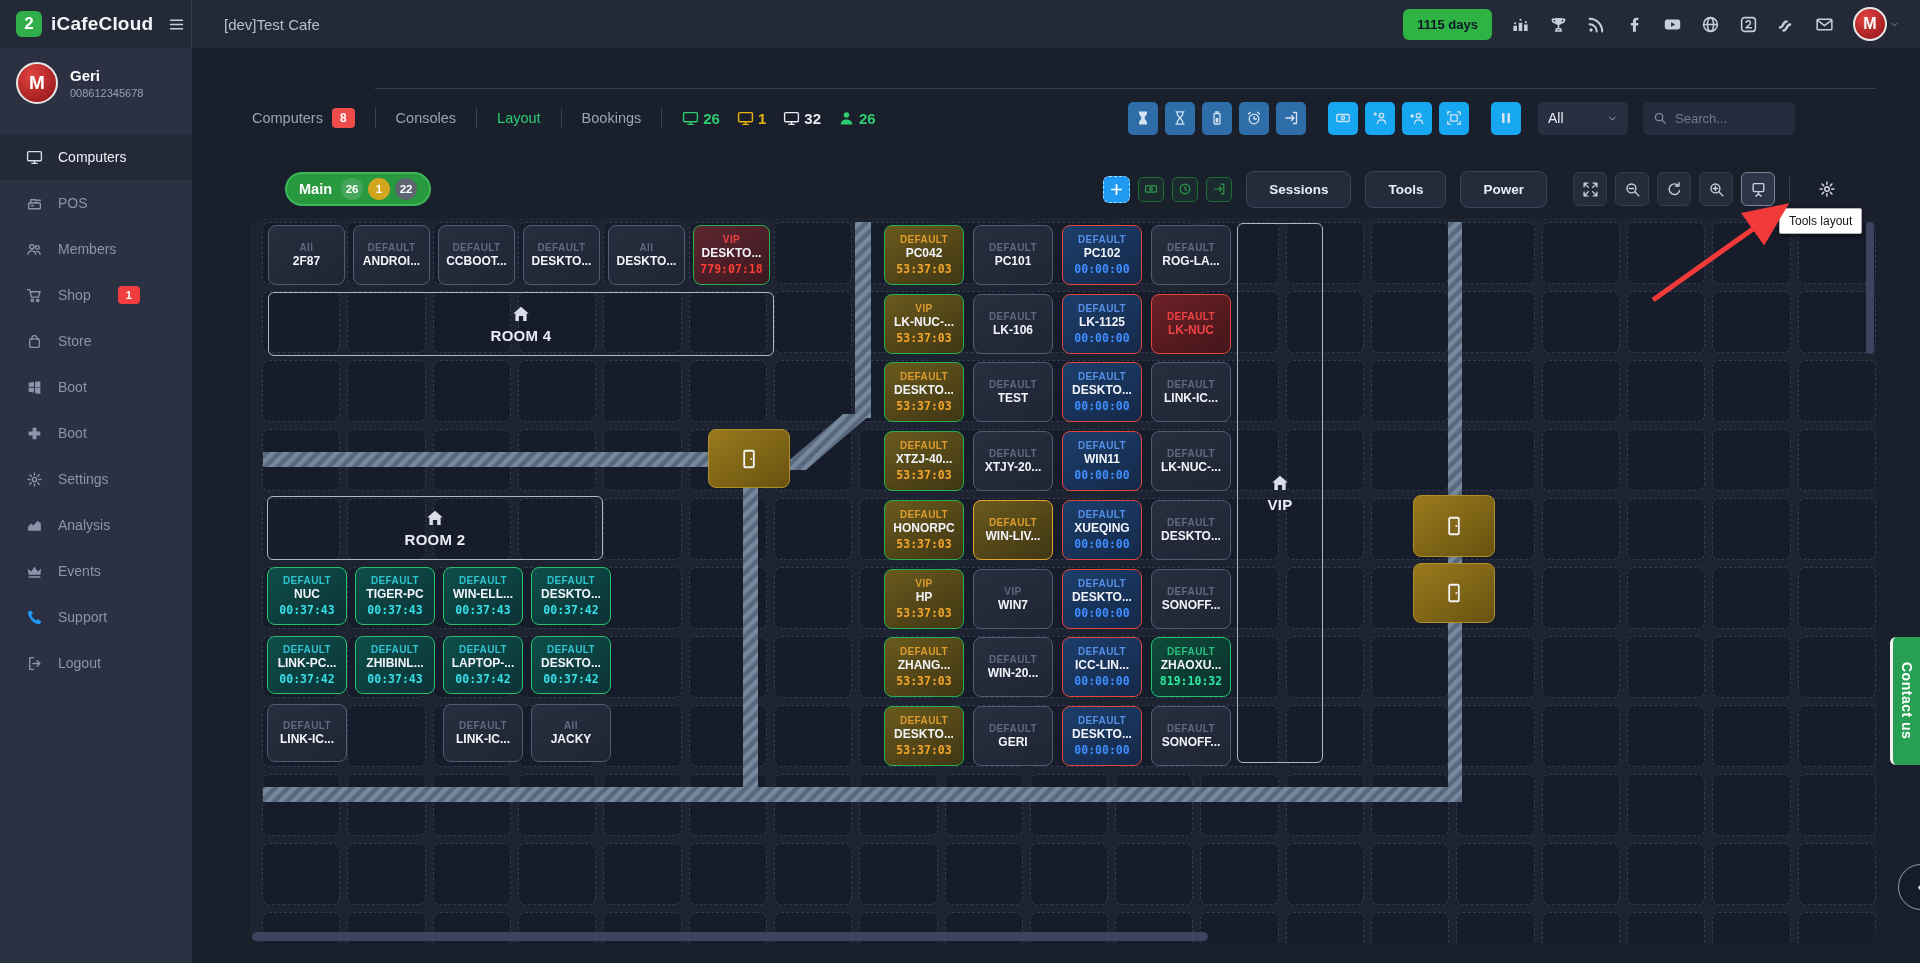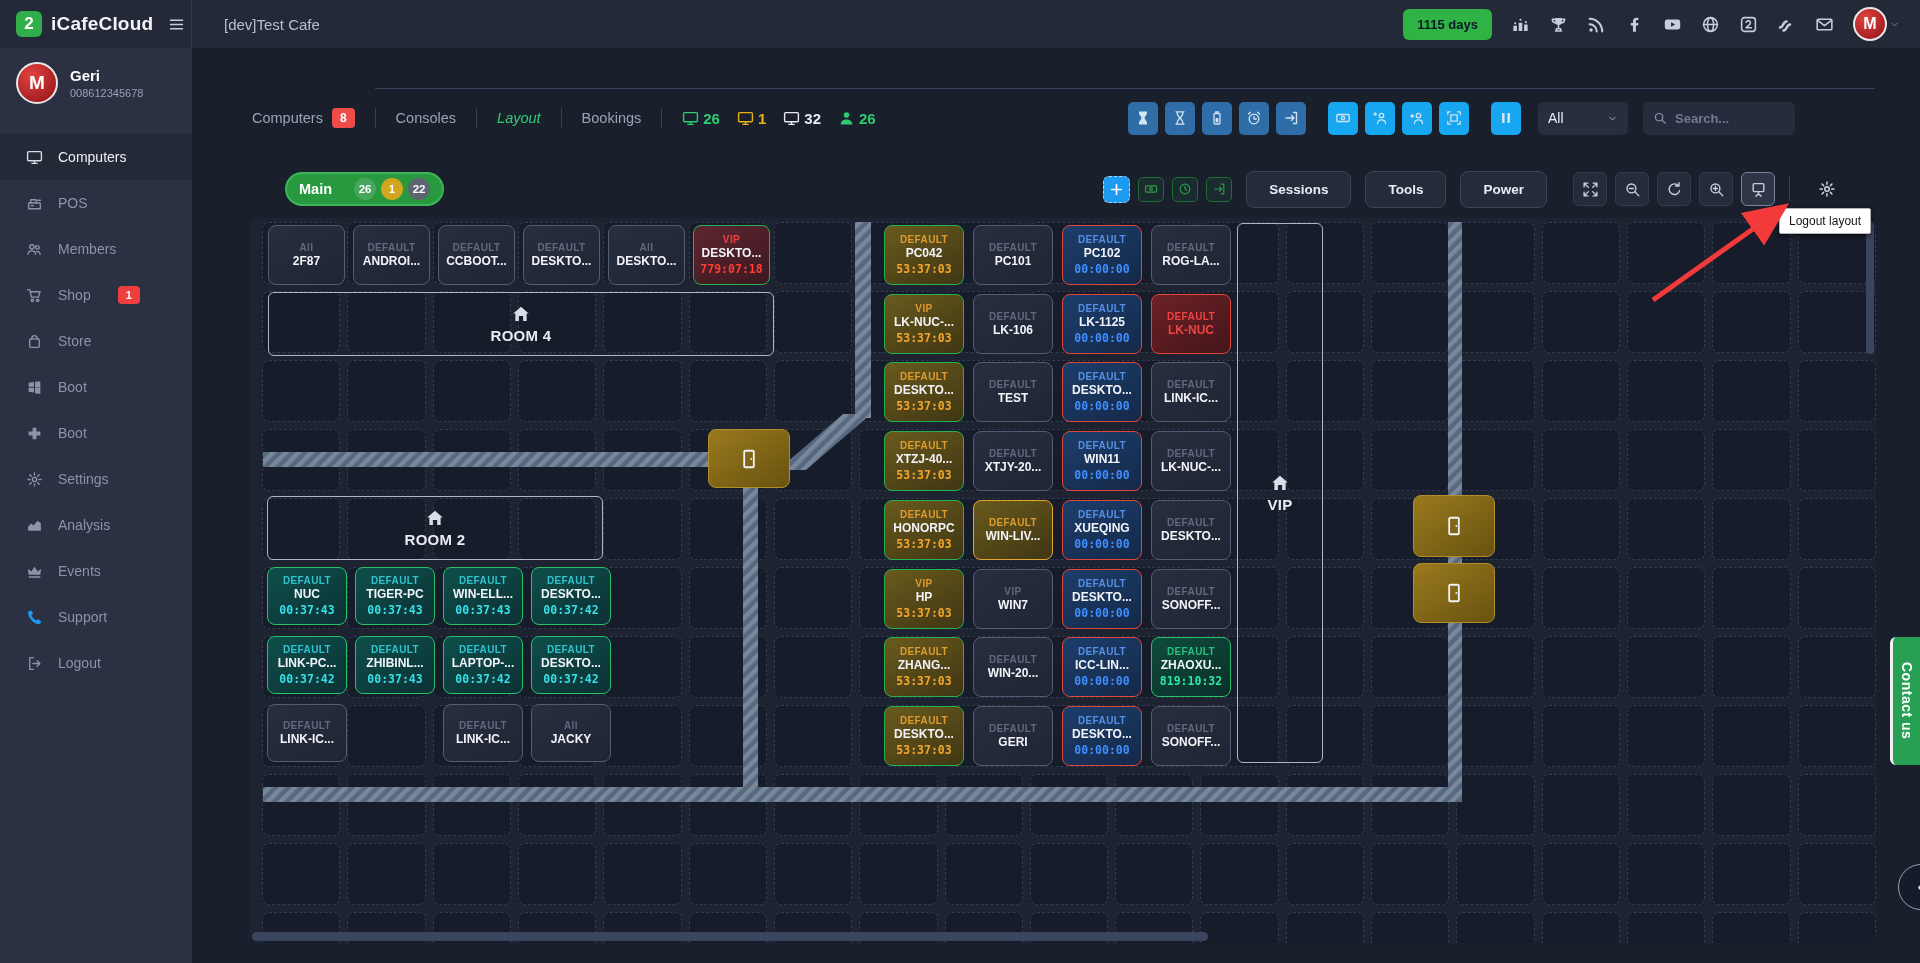--- a/index.html
+++ b/index.html
@@ -46,21 +46,21 @@
            padding:3px 8px; border-radius:4px; margin-left:12px; }
 
   
   .main { position:absolute; top:48px; left:192px; right:0; bottom:0; }
   .main-rule { position:absolute; top:40px; left:183px; right:45px; height:1px; background:#39415a; }
 
   .toolbar { position:absolute; top:52px; left:60px; right:125px; height:36px;
              display:flex; align-items:center; }
   .tb-tab { display:flex; align-items:center; padding:0 20px; font-size:14.5px; color:#9aa3b8; cursor:pointer; }
   .tb-tab:first-child { padding-left:0; }
-  .tb-tab.active { color:#2ecc71;font-style:italic; }
+  .tb-tab.active { color:#2ecc71; }
   .tb-badge { background:#ee4b4b; color:#fff; font-size:12px; font-weight:bold;
               padding:3px 8px; border-radius:4px; margin-left:9px; }
   .tb-sep { width:1px; height:20px; background:#3a4255; }
   .counters { display:flex; align-items:center; gap:17px; margin-left:20px; }
   .counter { display:flex; align-items:center; gap:4px; font-size:15px; font-weight:bold; }
   .counter .ic { font-size:17px; }
   .cnt-monitor-green { color:#2ecc71; }
   .cnt-monitor-yellow { color:#e8b410; }
   .cnt-monitor-white { color:#e8ebf3; }
   .cnt-user-green { color:#2ecc71; }
@@ -71,28 +71,28 @@
   .abtn.bright { background:#17a7f0; }
   .grp-gap { width:8px; }
   .fselect { width:90px; height:33px; background:#272e3f; border-radius:5px; margin-left:10px;
              display:flex; align-items:center; justify-content:space-between; padding:0 10px;
              font-size:14px; color:#e8ebf3; cursor:pointer; }
   .fselect .ic { font-size:11px; color:#aab3c6; }
   .searchbox { width:152px; height:33px; background:#262c3d; border-radius:5px; margin-left:8px;
                display:flex; align-items:center; gap:8px; padding:0 10px; color:#8a93a8; }
   .searchbox .ic { font-size:14px; }
   .searchbox input { background:transparent; border:none; outline:none; color:#dfe4ee;
-                     font-size:13px; width:100%; font-family:"Liberation Sans",sans-serif;font-weight:bold; }
+                     font-size:13px; width:100%; font-family:"Liberation Sans",sans-serif; }
   .searchbox input::placeholder { color:#707a90; }
 
   
   .canvas-header { position:absolute; top:120px; left:93px; right:84px; height:42px;
                    display:flex; align-items:center; }
   .main-pill { height:34px; background:#28993f; border:2px solid #3cb658; border-radius:17px;
-               display:flex; align-items:center; gap:20px; padding:0 12px; cursor:pointer; }
+               display:flex; align-items:center; gap:7px; padding:0 12px; cursor:pointer; }
   .mp-label { font-size:14.5px; font-weight:bold; color:#fff; margin-right:2px; }
   .pill-bdg { min-width:22px; height:22px; border-radius:11px; font-size:11.5px; font-weight:bold;
               color:#fff; display:flex; align-items:center; justify-content:center; padding:0 4px; }
   .pb-green { background:#46a75c; }
   .pb-yellow { background:#d2a61c; }
   .pb-gray { background:#5d6570; }
   .ch-right { margin-left:auto; display:flex; align-items:center; gap:8px; }
   .plus-btn { width:27px; height:27px; border-radius:6px; background:#1e9bf0;
               border:1.5px dashed #a5dcff; color:#fff; font-size:15px;
               display:flex; align-items:center; justify-content:center; cursor:pointer; }
@@ -1091,21 +1091,21 @@
             <rect x="4.5" y="2" width="7" height="12" rx="0.8"></rect>
             <circle fill="currentColor" stroke="none" cx="9.7" cy="8" r="0.7"></circle>
           </svg>
         </span>
     </div>
 
     <div class="hscroll"></div>
     <div class="vscroll"></div>
   </div>
 
-  <div class="tooltip">Logout layout</div>
+  <div class="tooltip">Tools layout</div>
 
   <svg class="annot" width="1728" height="915">
     <defs>
       <marker id="ah" markerWidth="9" markerHeight="8" refX="7" refY="4" orient="auto">
         <path d="M0 0L9 4L0 8z" fill="#f23a3a"></path>
       </marker>
     </defs>
     <line x1="1461" y1="252" x2="1589" y2="161" stroke="#f23a3a" stroke-width="5" marker-end="url(#ah)"></line>
   </svg>
 </div>

